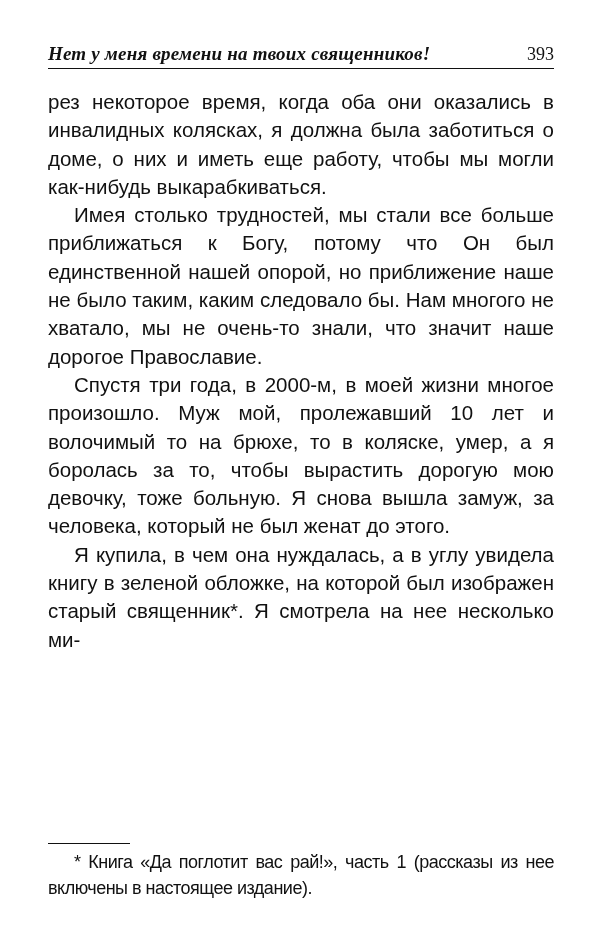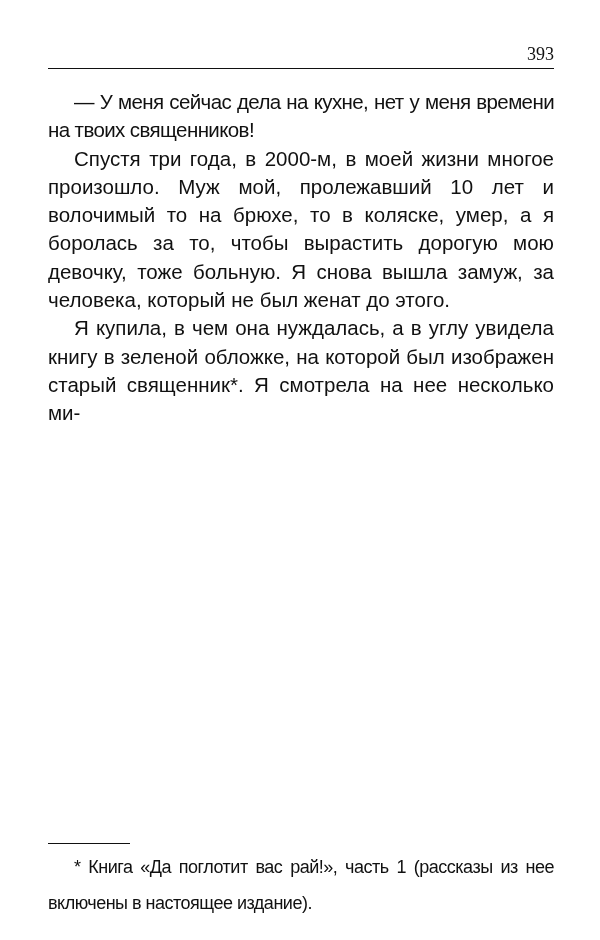--- a/index.html
+++ b/index.html
@@ -27,34 +27,36 @@
   .body p { margin: 0; text-indent: 0; }
   .body p.indent { text-indent: 26px; }
   .body .narrow { letter-spacing: -0.6px; }
   .fn-rule {
     position: absolute; left: 0; top: 843px; width: 82px; height: 0;
     border-top: 1.2px solid #111;
   }
   .footnote {
     position: absolute; left: 0; top: 849px; width: 506px;
     font-family: "Liberation Sans", sans-serif;
-    font-size: 18px; line-height: 36px; text-align: justify; letter-spacing: -0.5px;
+    font-size: 18px; line-height: 26px; text-align: justify; letter-spacing: -0.5px;
   }
   .footnote p { margin: 0; text-indent: 26px; }
 </style>
 </head>
 <body>
 
 <div class="page">
   <div class="running-head">
+    <span class="running-title">Нет у меня времени на твоих священников!</span>
     <span class="page-number">393</span>
   </div>
 
   <div class="body">
-    <p class="indent narrow">— У меня сейчас дела на кухне, нет у меня времени на твоих священников!</p>
+    <p>рез некоторое время, когда оба они оказались в инвалидных колясках, я должна была заботиться о доме, о них и иметь еще работу, чтобы мы могли как-нибудь выкарабкиваться.</p>
+    <p class="indent">Имея столько трудностей, мы стали все больше приближаться к Богу, потому что Он был единственной нашей опорой, но приближение наше не было таким, каким следовало бы. Нам многого не хватало, мы не очень-то знали, что значит наше дорогое Православие.</p>
     <p class="indent">Спустя три года, в 2000-м, в моей жизни многое произошло. Муж мой, пролежавший 10 лет и волочимый то на брюхе, то в коляске, умер, а я боролась за то, чтобы вырастить дорогую мою девочку, тоже больную. Я снова вышла замуж, за человека, который не был женат до этого.</p>
     <p class="indent">Я купила, в чем она нуждалась, а в углу увидела книгу в зеленой обложке, на которой был изображен старый священник*. Я смотрела на нее несколько ми-</p>
   </div>
 
   <div class="fn-rule"></div>
   <div class="footnote">
     <p>* Книга «Да поглотит вас рай!», часть 1 (рассказы из нее включены в настоящее издание).</p>
   </div>
 </div>
 

